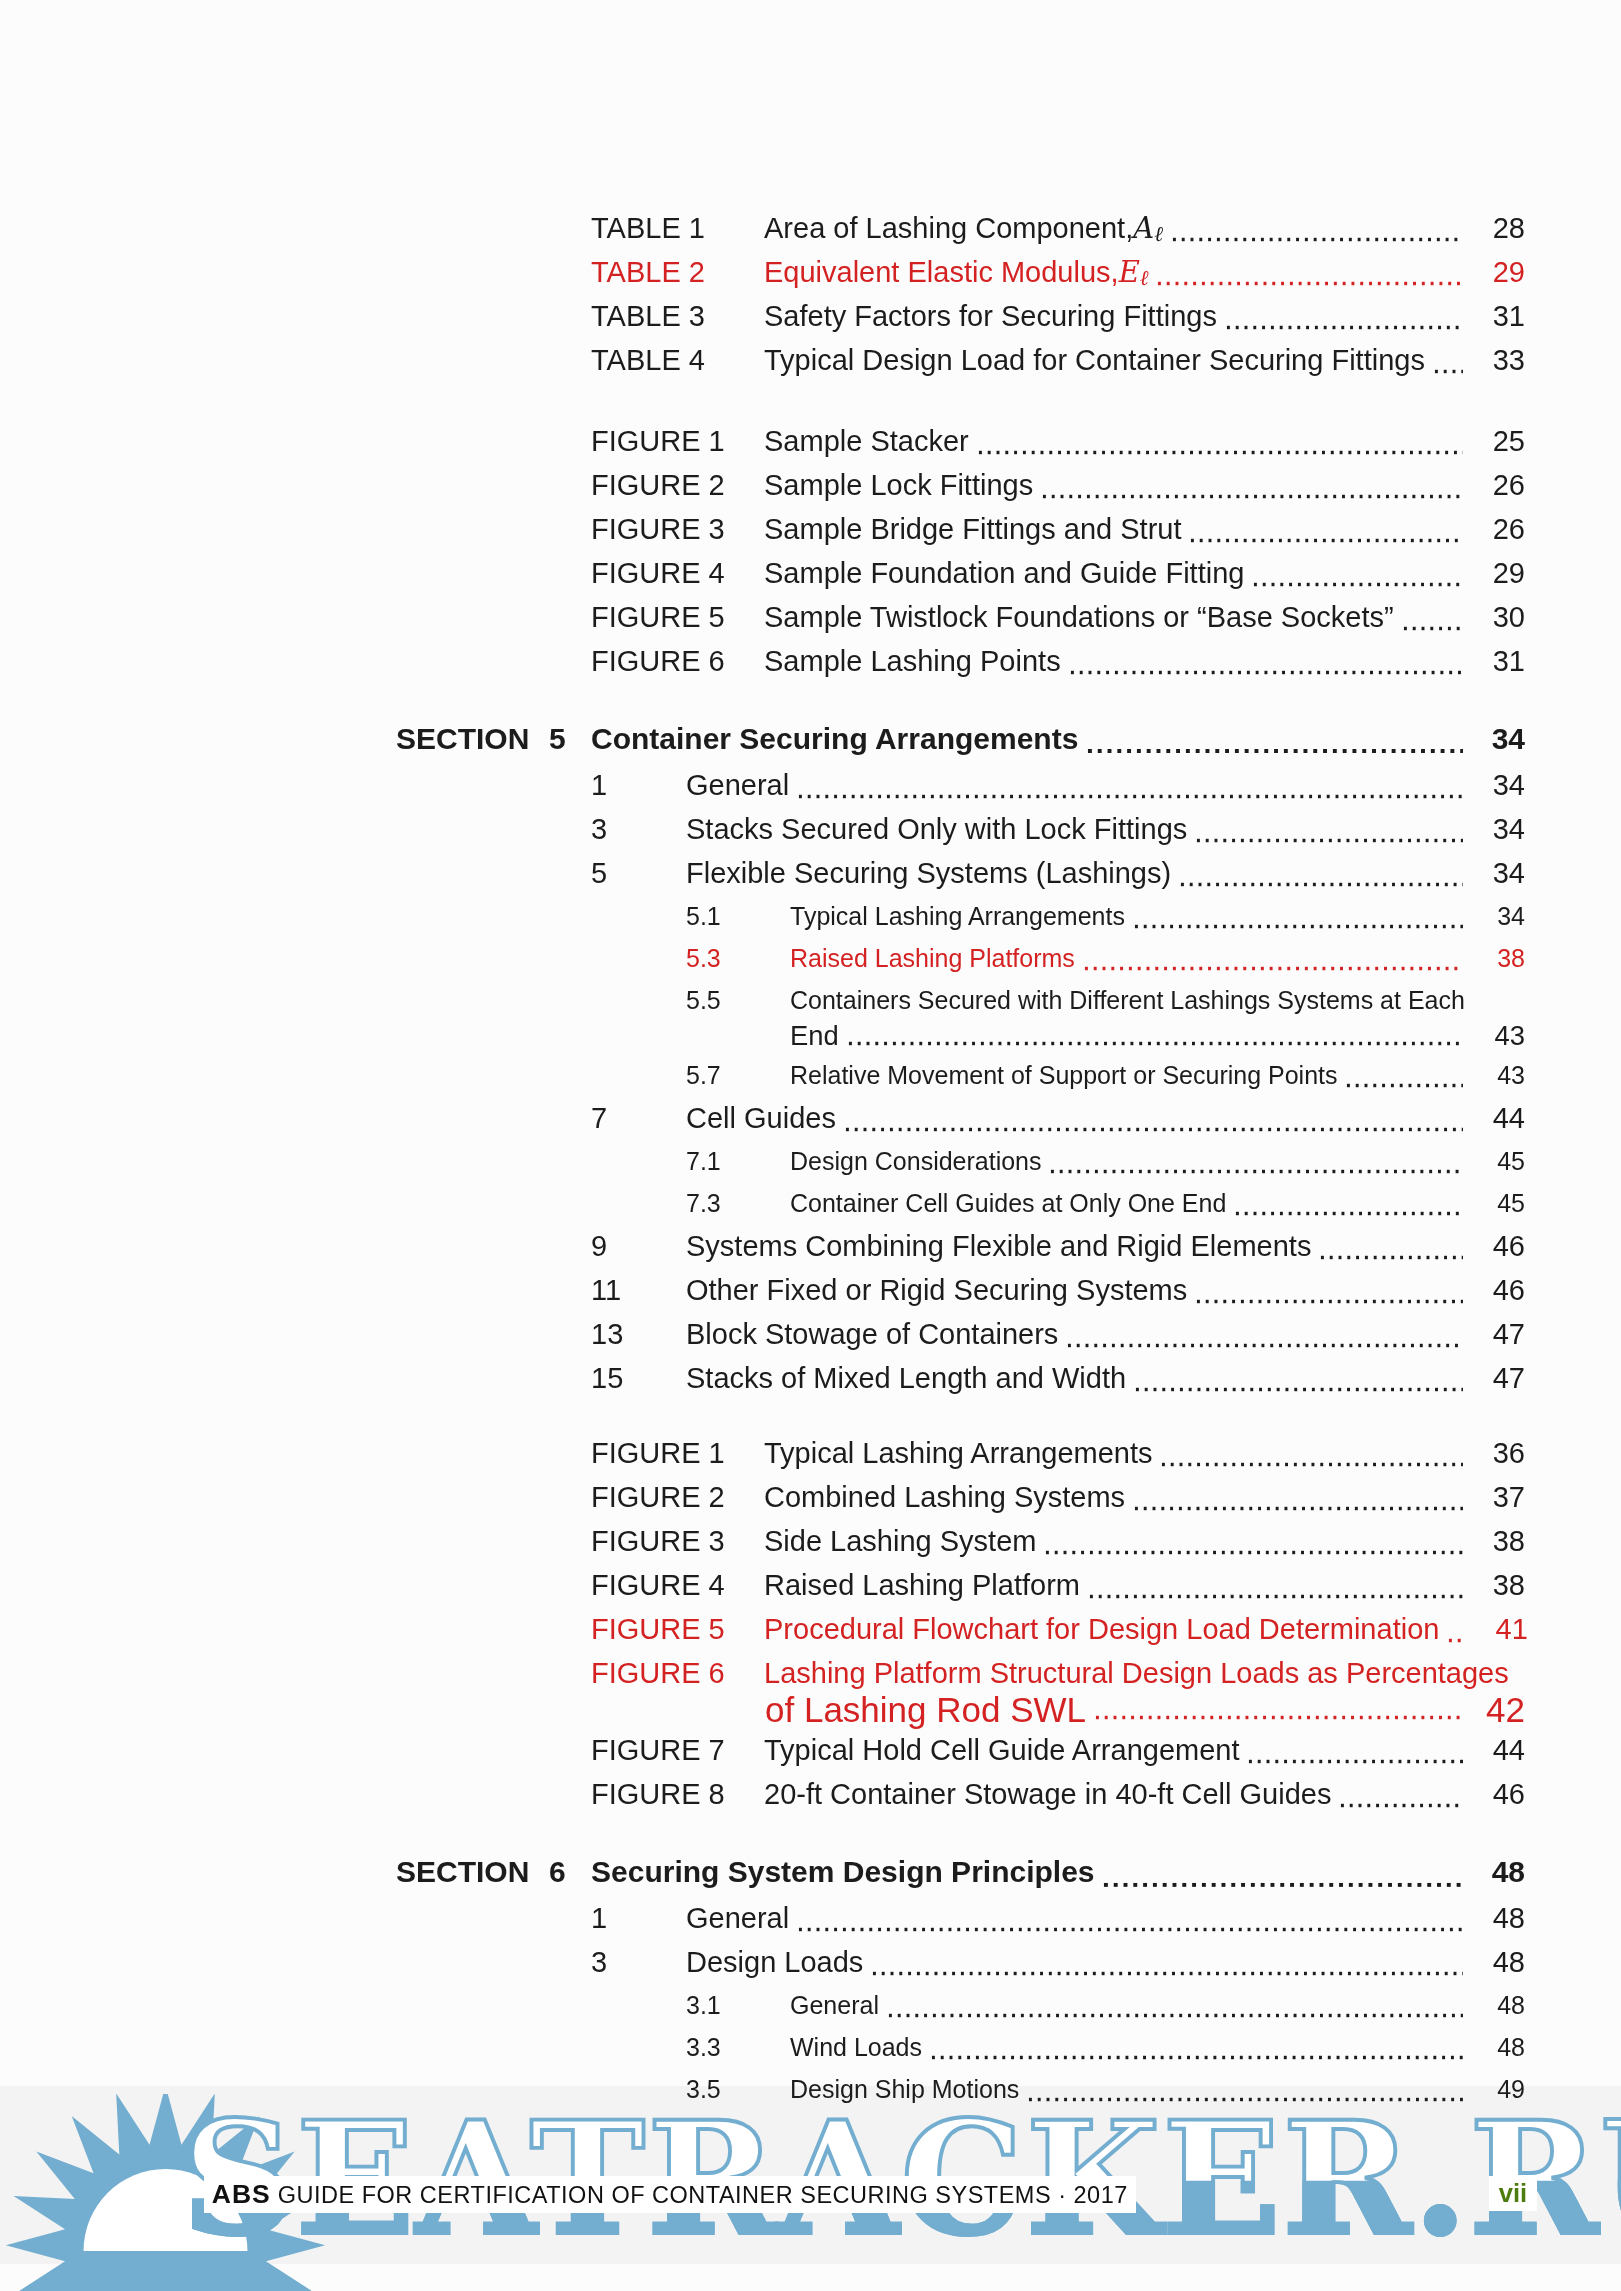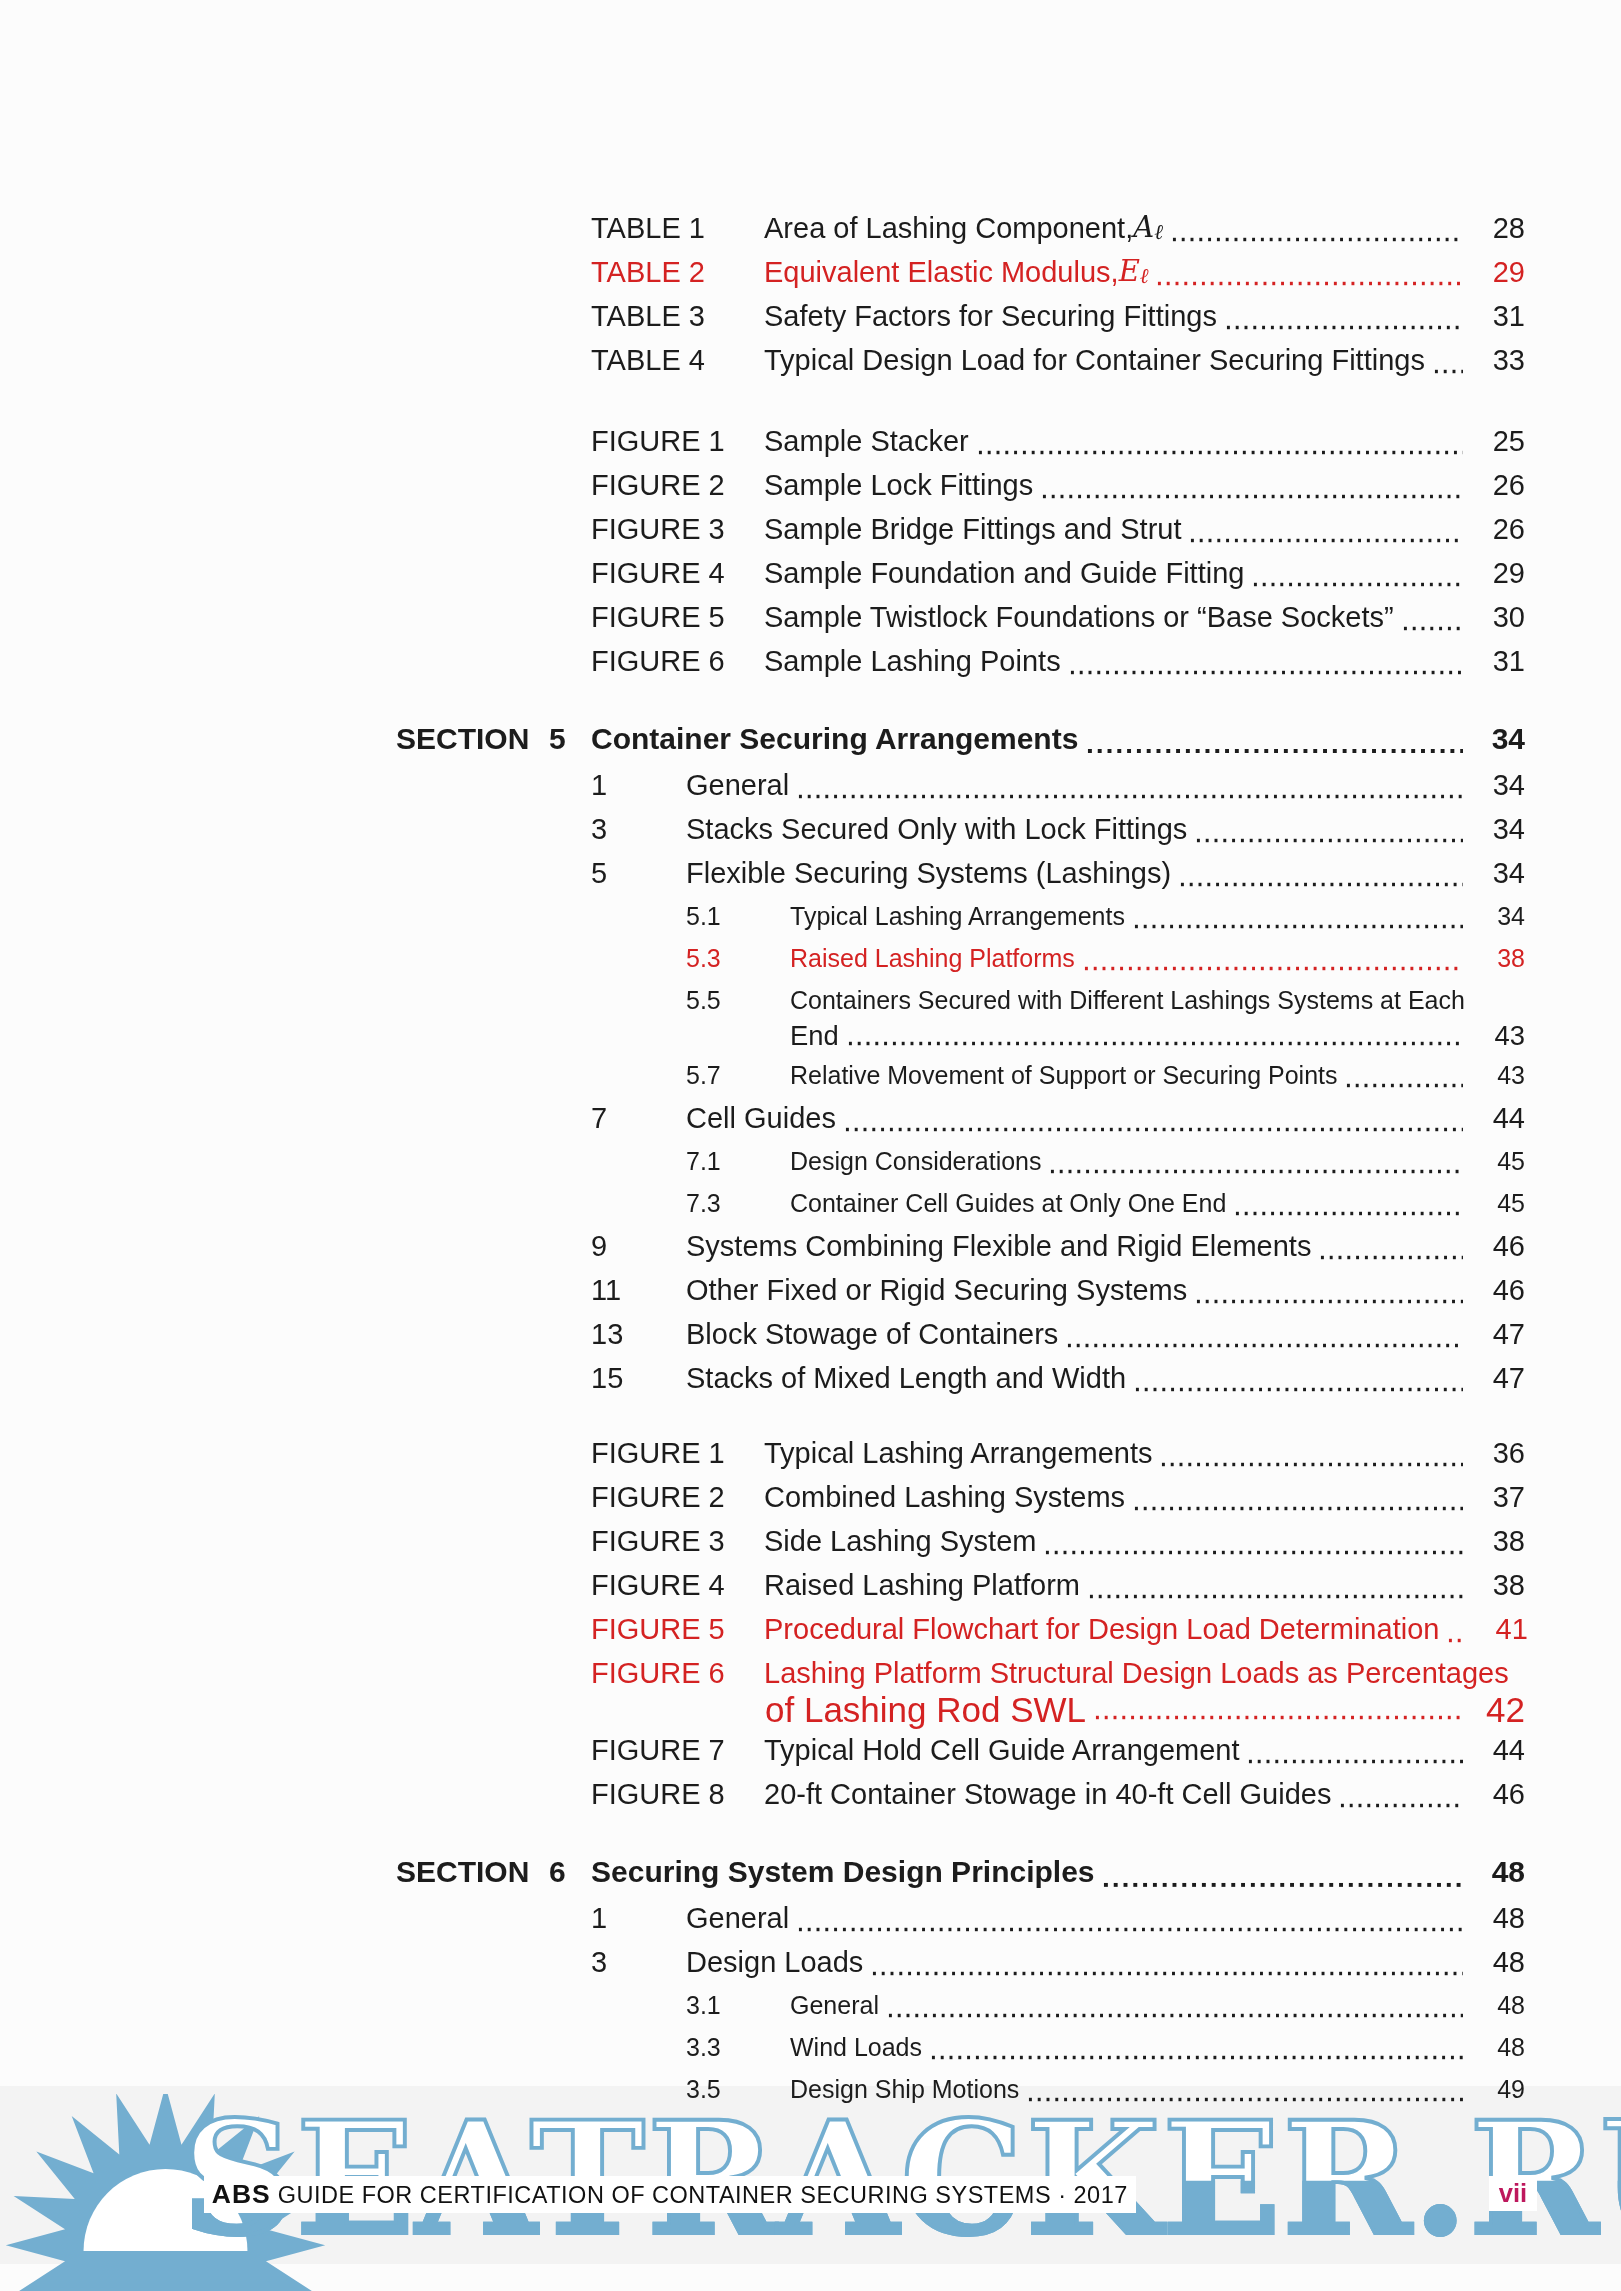--- a/index.html
+++ b/index.html
@@ -12,21 +12,21 @@
     width:1621px;height:2292px;
     position:relative;overflow:hidden;
     background:#fcfcfc;
     font-family:"Liberation Sans", sans-serif;
     color:var(--ink);
   }
   
   .toc{
     position:absolute;left:396px;top:206px;width:1129px;
   }
-  .row{display:flex;align-items:center;height:44px;line-height:44px;font-size:29px;}
+  .row{display:flex;align-items:flex-start;height:44px;line-height:44px;font-size:29px;}
   .row.sub{height:42px;line-height:42px;font-size:25px;}
   .row.section{height:49px;line-height:49px;font-size:30px;font-weight:bold;margin-top:2px;}
   .row.wrap-sub,.row.wrap-exhibit{height:36px;line-height:36px;margin-top:-2.9px;}
   .row.wrap-sub{font-size:27.4px;padding-left:394px;}
   .row.wrap-exhibit{font-size:35px;padding-left:369px;}
   .row.red{color:var(--red);}
   .gap{width:100%;}
   .exhibit{padding-left:195px;}
   .ex-label{width:173px;flex-shrink:0;}
   .l1{padding-left:195px;}
@@ -74,21 +74,21 @@
   }
   .footer-line{
     position:absolute;left:204px;top:2176px;z-index:3;
     background:#ffffff;padding:2.9px 7.8px;
     font-size:23.5px;letter-spacing:0.5px;color:#111;white-space:nowrap;
   }
   .footer-brand{font-weight:bold;font-size:26.5px;letter-spacing:1px;}
   .footer-page{
     position:absolute;right:84px;top:2176px;z-index:3;
     background:#ffffff;padding:2.9px 9.8px;
-    font-size:25.5px;font-weight:bold;color:#be185d;
+    font-size:25.5px;font-weight:bold;color:#4d7c0f;
   }
 </style>
 </head>
 <body>
 
 <div class="wm-band"></div>
 
 <div class="toc" id="toc">
     <div class="row exhibit">
       <span class="ex-label">TABLE 1</span>

